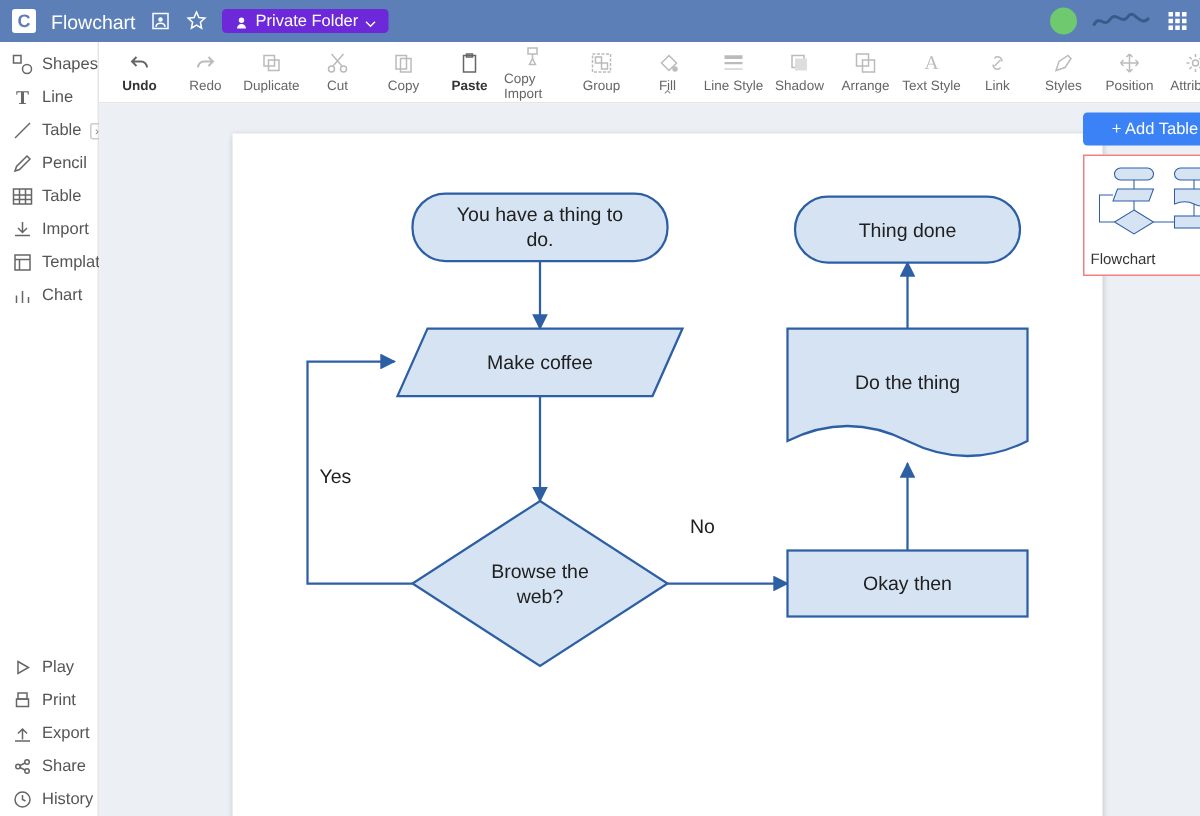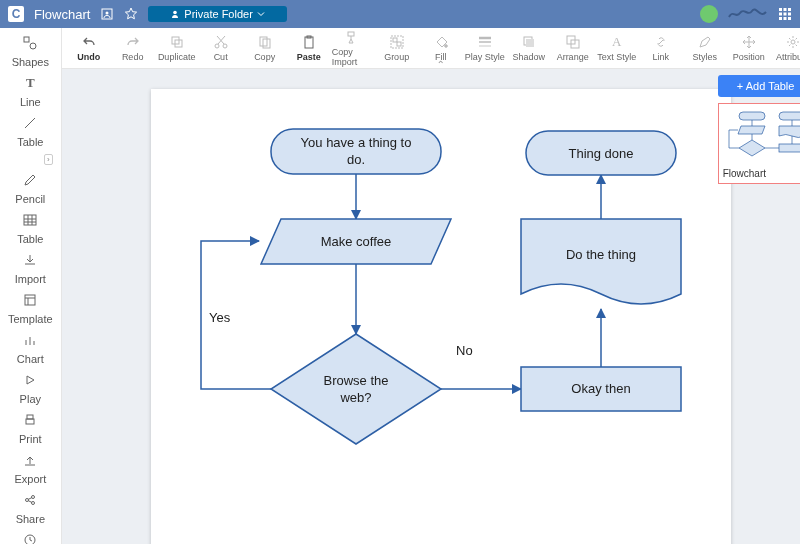--- a/index.html
+++ b/index.html
@@ -3,29 +3,29 @@
 <meta charset="utf-8">
 <style>
   * { margin:0; padding:0; box-sizing:border-box; font-family:Arial,Helvetica,sans-serif; }
   body { width:800px; height:544px; overflow:hidden; background:#fff; font-size:12px; color:#333; }
 
   
   .header { height:28px; background:#5b7fb6; display:flex; align-items:center; padding:0 8px; color:#fff; gap:10px; }
   .header .logo { width:16px; height:16px; background:#fff; color:#5b7fb6; font-weight:bold; display:flex; align-items:center; justify-content:center; border-radius:2px; }
   .header .title { font-size:13px; }
   .header .hicon { width:14px; height:14px; display:flex; align-items:center; justify-content:center; }
-  .header .folder { background:#0369a1; padding:2px 22px; border-radius:3px; font-size:11px; display:flex; align-items:center; gap:4px;}
+  .header .folder { background:#6d28d9; padding:2px 8px; border-radius:3px; font-size:11px; display:flex; align-items:flex-end; gap:4px;}
   .header .spacer { flex:1; }
   .header .avatar { width:18px; height:18px; background:#6fc96f; border-radius:50%; }
   .header .squiggle { width:40px; height:14px; }
 
   
   .body { display:flex; height:calc(544px - 28px); }
   .sidebar { width:66px; border-right:1px solid #e5e5e5; display:flex; flex-direction:column; padding-top:4px; }
-  .sidebar .sitem { display:flex; align-items:center; gap:6px; padding:4px 8px; font-size:11px; color:#555; cursor:pointer;flex-direction:column; }
+  .sidebar .sitem { display:flex; align-items:center; gap:6px; padding:4px 8px; font-size:11px; color:#555; cursor:pointer; }
   .sidebar .sitem .sicon { width:14px; height:14px; display:flex; align-items:center; justify-content:center; color:#666; }
   .sidebar .spacer2 { flex:1; }
 
   .main { flex:1; display:flex; flex-direction:column; }
   .toolbar { height:44px; border-bottom:1px solid #e5e5e5; display:flex; align-items:center; padding:0 6px; gap:2px; position:relative;}
   .tool { display:flex; flex-direction:column; align-items:center; justify-content:center; width:42px; height:40px; font-size:9px; color:#666; cursor:pointer; gap:2px;}
   .tool .ticon { width:16px; height:16px; color:#888; display:flex; align-items:center; justify-content:center;}
   .tool.sel { color:#333;font-weight:bold; }
   .addsheet { background:#3b82f6; color:#fff; padding:5px 12px; border-radius:3px; font-size:11px; }
 
@@ -301,21 +301,21 @@
           <span>Fill</span>
         </div>
       <div class="tool">
           <span class="ticon">
             <svg width="16" height="16" viewBox="0 0 16 16" stroke="#bbb">
               <line x1="2" y1="4" x2="14" y2="4" stroke-width="2.5"></line>
               <line x1="2" y1="8" x2="14" y2="8" stroke-width="1.5"></line>
               <line x1="2" y1="12" x2="14" y2="12" stroke-width="0.8"></line>
             </svg>
           </span>
-          <span>Play Style</span>
+          <span>Line Style</span>
         </div>
       <div class="tool">
           <span class="ticon">
             <svg width="16" height="16" viewBox="0 0 16 16" fill="none" stroke="#bbb">
               <rect x="3" y="3" width="8" height="8"></rect>
               <rect x="5" y="5" width="8" height="8" fill="#ddd" stroke="none"></rect>
             </svg>
           </span>
           <span>Shadow</span>
         </div>

